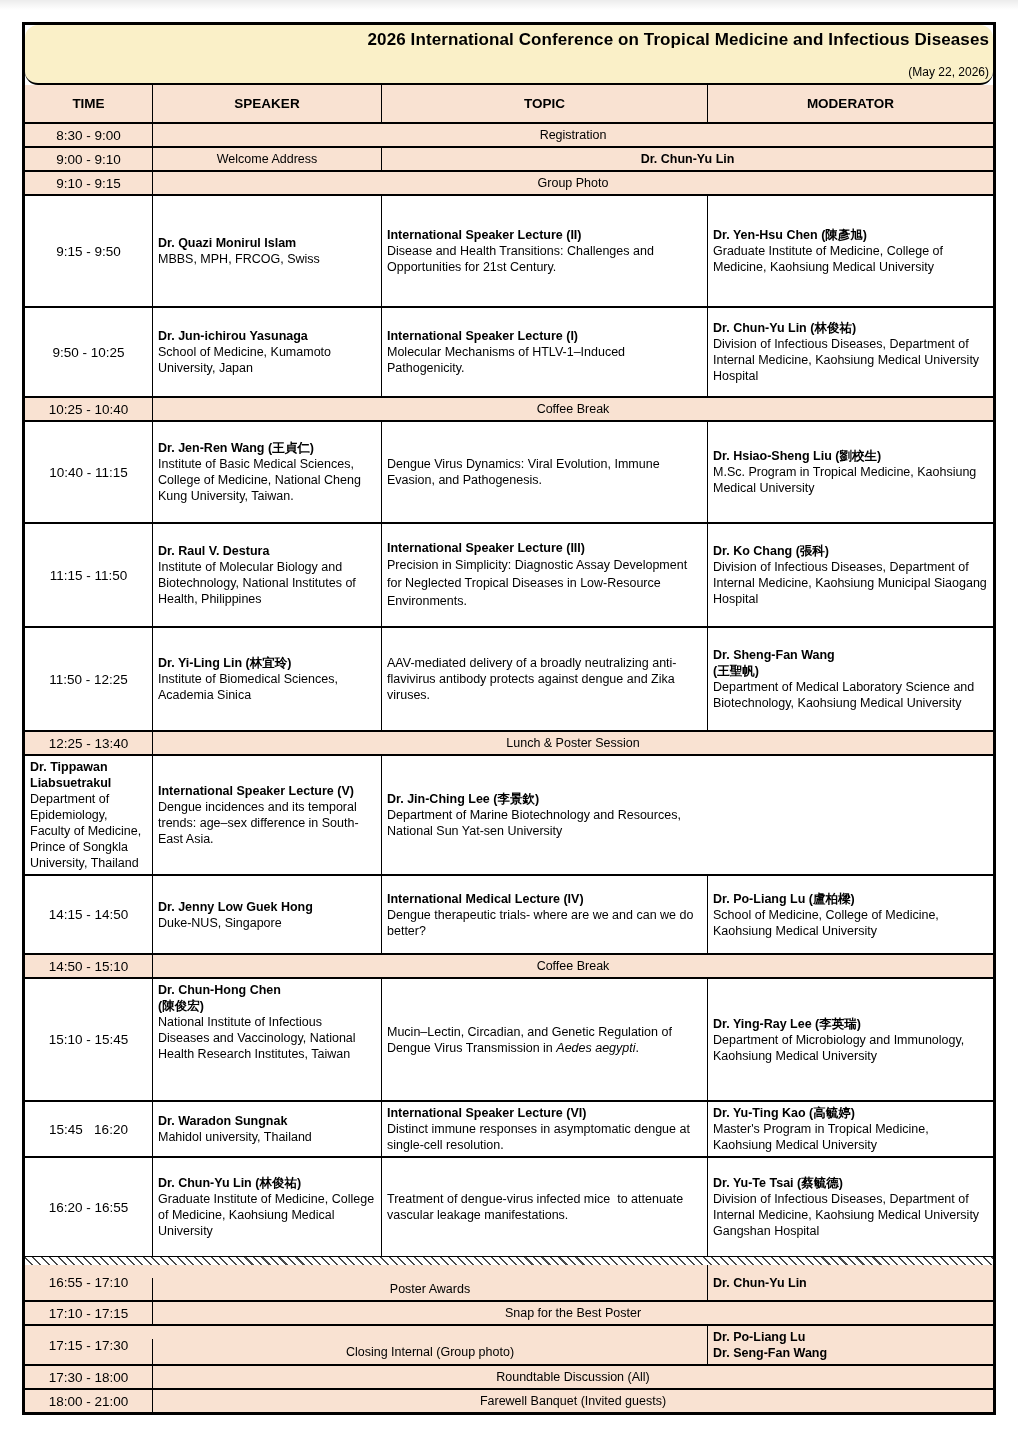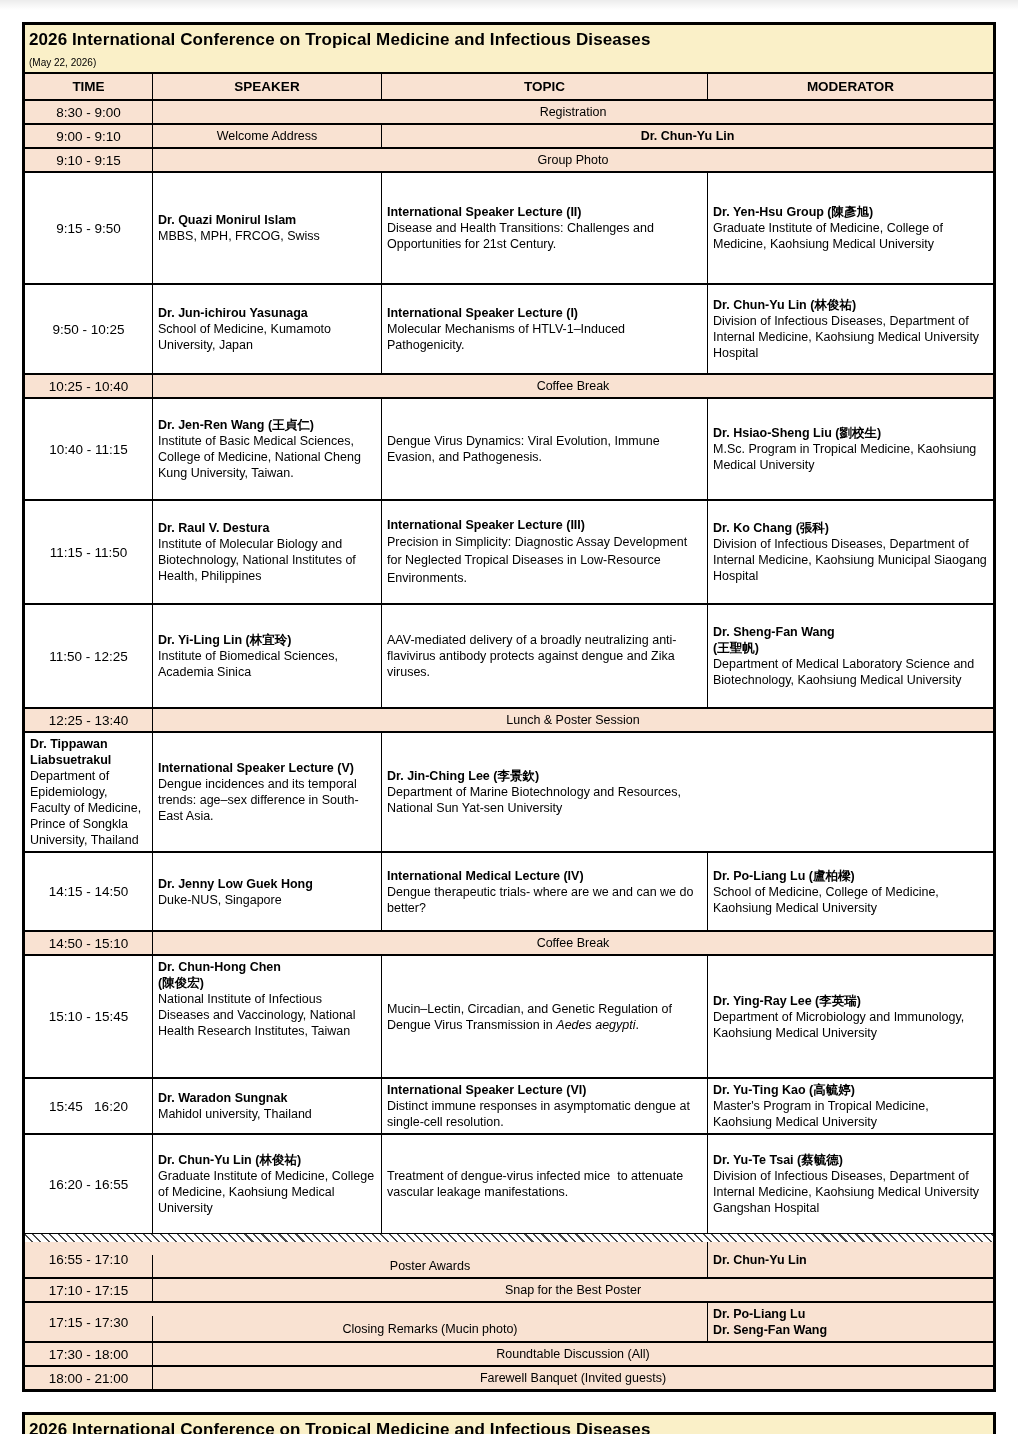--- a/index.html
+++ b/index.html
@@ -2,35 +2,35 @@
 <html><head>
 <meta charset="utf-8">
 <style>
   html,body{margin:0;padding:0;background:#fff;}
   body{width:1018px;height:1434px;position:relative;font-family:"Liberation Sans",sans-serif;color:#000;}
   .top-shade{position:absolute;top:0;left:0;right:0;height:10px;
     background:linear-gradient(180deg,#ececec 0%,#f7f7f7 55%,#ffffff 100%);}
   .wrap{position:absolute;top:22px;left:22px;width:974px;}
   .tbl{border:3px solid #000;box-sizing:border-box;background:#fff;}
   .tbl2{margin-top:20px;}
-  .title-block{background:#faf0c8;text-align:left;padding:5px 4px 4px 4px;border-bottom:2px solid #000;}
+  .title-block{background:#faf0c8;text-align:right;padding:5px 4px 4px 4px;border-bottom:2px solid #000;border-radius:13px;}
   .title-line{font-size:17px;font-weight:bold;letter-spacing:.1px;}
-  .date-line{font-size:10px;margin-top:7px;}
+  .date-line{font-size:12px;margin-top:15px;}
   .row{display:grid;grid-template-columns:127px 229px 326px 1fr;box-sizing:border-box;}
   .row + .row{border-top:2px solid #000;}
   .peach{background:#f9e2d2;}
   .cell{display:flex;flex-direction:column;justify-content:center;box-sizing:border-box;
         padding:3px 5px 3px 5px;font-size:12.5px;line-height:1.28;}
   .cell + .cell{border-left:1px solid #000;}
   .c-time{align-items:center;text-align:center;font-size:13.5px;padding:1px 8px;}
   .c-center{align-items:center;text-align:center;}
   .sp2{grid-column:2 / 5;}
   .spmid{grid-column:2 / 4;margin-top:13px;}
   .sp34{grid-column:3 / 5;}
-  .colhead .cell{font-weight:bold;font-size:13.5px;align-items:center;text-align:center;padding:4px;}
+  .colhead .cell{font-weight:bold;font-size:13.5px;align-items:center;text-align:center;padding:10px;}
   .name{font-weight:bold;white-space:pre-line;}
   .affil,.desc{white-space:pre-line;}
   .bold{font-weight:bold;}
   .pagebreak{height:8px;border-top:1px solid #000;
     background:repeating-linear-gradient(45deg,#ffffff 0 4.5px,#4a4a4a 4.5px 6px);}
   i{font-style:italic;}
 </style>
 </head>
 <body>
 
@@ -72,21 +72,21 @@
       <div class="cell c-time">9:15 - 9:50</div>
       <div class="cell">
         <div class="name">Dr. Quazi Monirul Islam</div>
         <div class="affil">MBBS, MPH, FRCOG, Swiss</div>
       </div>
       <div class="cell">
         <div class="name">International Speaker Lecture (II)</div>
         <div class="desc"><span>Disease and Health Transitions: Challenges and Opportunities for 21st Century.</span><i></i><span></span></div>
       </div>
       <div class="cell">
-        <div class="name">Dr. Yen-Hsu Group (陳彥旭)</div>
+        <div class="name">Dr. Yen-Hsu Chen (陳彥旭)</div>
         <div class="affil">Graduate Institute of Medicine, College of Medicine, Kaohsiung Medical University</div>
       </div>
     </div>
 
     <div class="row" style="min-height:90px">
       <div class="cell c-time">9:50 - 10:25</div>
       <div class="cell">
         <div class="name">Dr. Jun-ichirou Yasunaga</div>
         <div class="affil">School of Medicine, Kumamoto University, Japan</div>
       </div>
@@ -248,21 +248,21 @@
       <div class="cell name">Dr. Chun-Yu Lin</div>
     </div>
 
     <div class="row peach" style="min-height:21px">
       <div class="cell c-time">17:10 - 17:15</div>
       <div class="cell c-center sp2">Snap for the Best Poster</div>
     </div>
 
     <div class="row peach" style="min-height:37px">
       <div class="cell c-time">17:15 - 17:30</div>
-      <div class="cell c-center spmid">Closing Remarks (Mucin photo)</div>
+      <div class="cell c-center spmid">Closing Internal (Group photo)</div>
       <div class="cell name">Dr. Po-Liang Lu
 Dr. Seng-Fan Wang</div>
     </div>
 
     <div class="row peach" style="min-height:20px">
       <div class="cell c-time">17:30 - 18:00</div>
       <div class="cell c-center sp2">Roundtable Discussion (All)</div>
     </div>
 
     <div class="row peach" style="min-height:21px">

